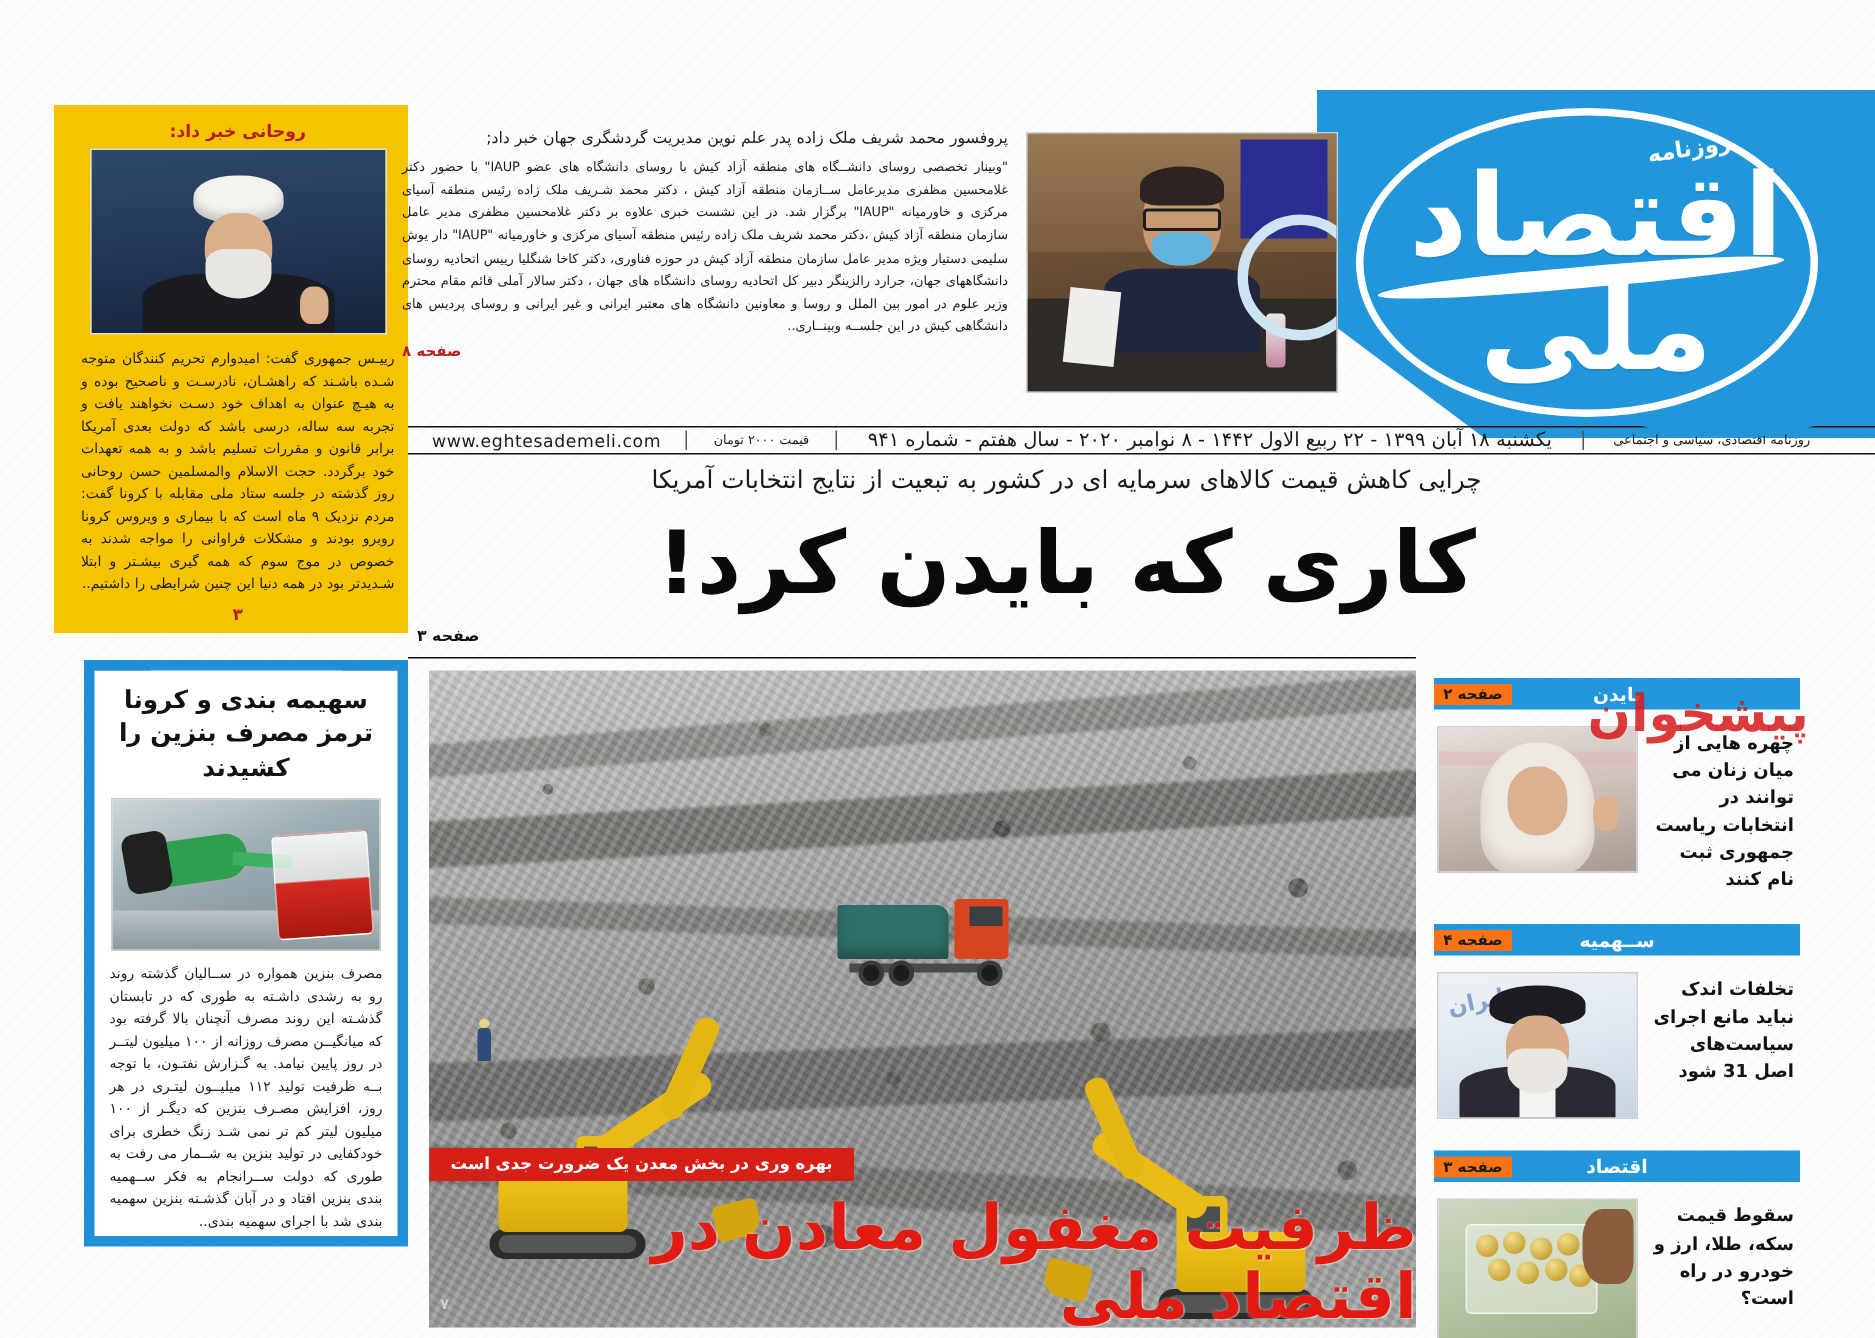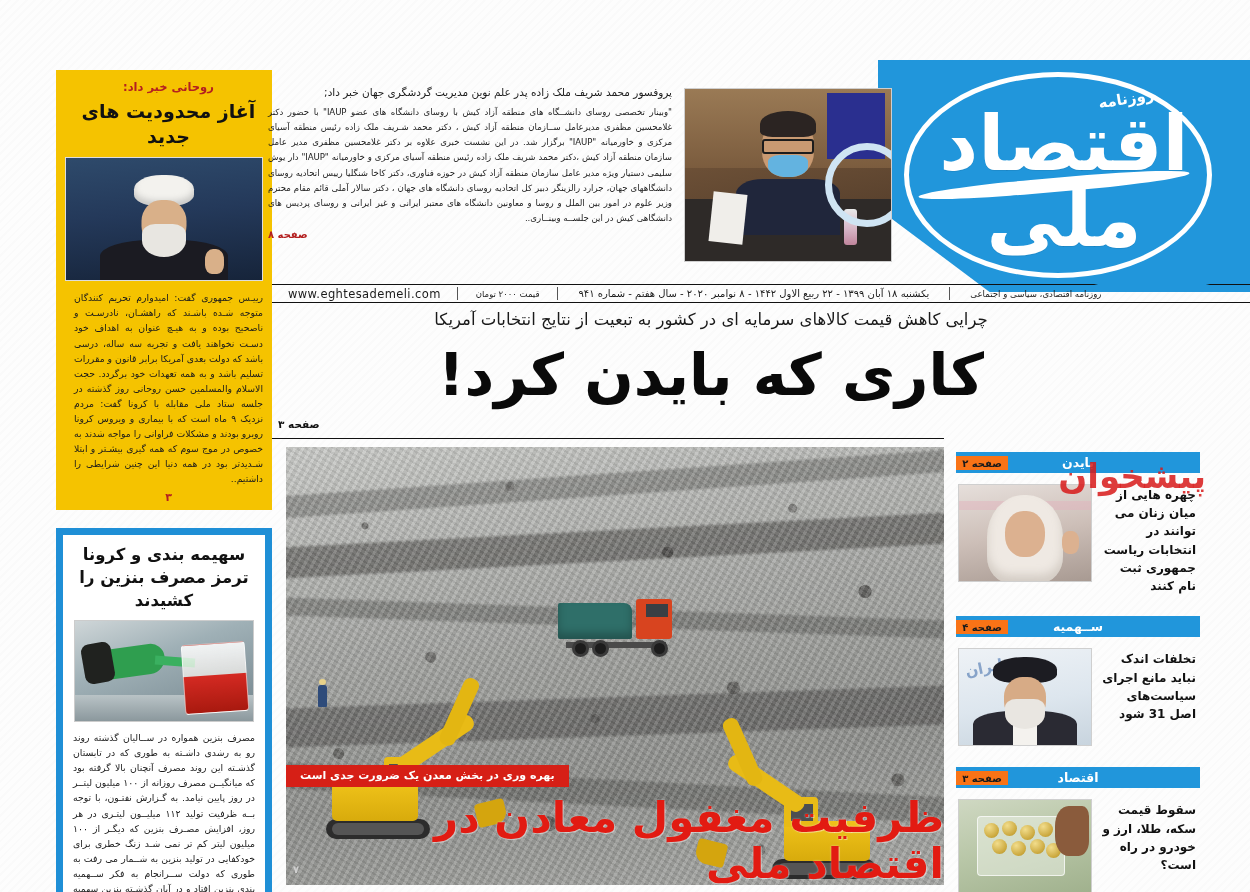--- a/index.html
+++ b/index.html
@@ -28,21 +28,21 @@
     position: absolute;
     left: 56px;
     top: 70px;
     width: 216px;
   }
 
   .yellow-box {
     background: #F5C300;
     padding: 10px 9px 6px 18px;
     box-sizing: border-box;
-    width: 216px;
+    width: 236px;
   }
   .yb-kicker {
     color: #B42020;
     font-size: 11.5px;
     font-weight: bold;
     text-align: center;
     letter-spacing: -0.2px;
     margin-bottom: 5px;
   }
   .yb-headline {
@@ -432,21 +432,21 @@
     background: #555;
   }
   .ib-price {
     font-size: 8.5px;
     color: #1a1a1a;
     padding: 0 18px;
     white-space: nowrap;
     direction: rtl;
   }
   .ib-date {
-    font-size: 10px;
+    font-size: 13px;
     color: #1a1a1a;
     padding: 0 20px;
     white-space: nowrap;
     direction: rtl;
   }
   .ib-tagline {
     font-size: 8.6px;
     color: #1a1a1a;
     padding: 0 20px;
     white-space: nowrap;
@@ -902,21 +902,20 @@
     <div class="mast-oval"></div>
     <div class="mast-roznameh">روزنامه</div>
     <div class="mast-title">اقتصاد ملی</div>
     <div class="mast-swoosh"></div>
   </div>
 
   <div class="left-col">
 
     <div class="yellow-box">
       <div class="yb-kicker">روحانی خبر داد:</div>
-      <div class="yb-headline">آغاز محدودیت های جدید</div>
       <div class="yb-photo">
         <div class="rouhani-body"></div>
         <div class="rouhani-turban"></div>
         <div class="rouhani-face"></div>
         <div class="rouhani-beard"></div>
         <div class="rouhani-hand"></div>
       </div>
       <div class="yb-body">رییـس جمهوری گفت: امیدوارم تحریم کنندگان متوجه شـده باشـند که راهشـان، نادرسـت و ناصحیح بوده و به هیـچ عنوان به اهداف خود دسـت نخواهند یافت و تجربه سه ساله، درسی باشد که دولت بعدی آمریکا برابر قانون و مقررات تسلیم باشد و به همه تعهدات خود برگردد. حجت الاسلام والمسلمین حسن روحانی روز گذشته در جلسه ستاد ملی مقابله با کرونا گفت: مردم نزدیک ۹ ماه است که با بیماری و ویروس کرونا روبرو بودند و مشکلات فراوانی را مواجه شدند به خصوص در موج سوم که همه گیری بیشـتر و ابتلا شـدیدتر بود در همه دنیا این چنین شرایطی را داشتیم..</div>
       <div class="yb-page">۳</div>
     </div>

